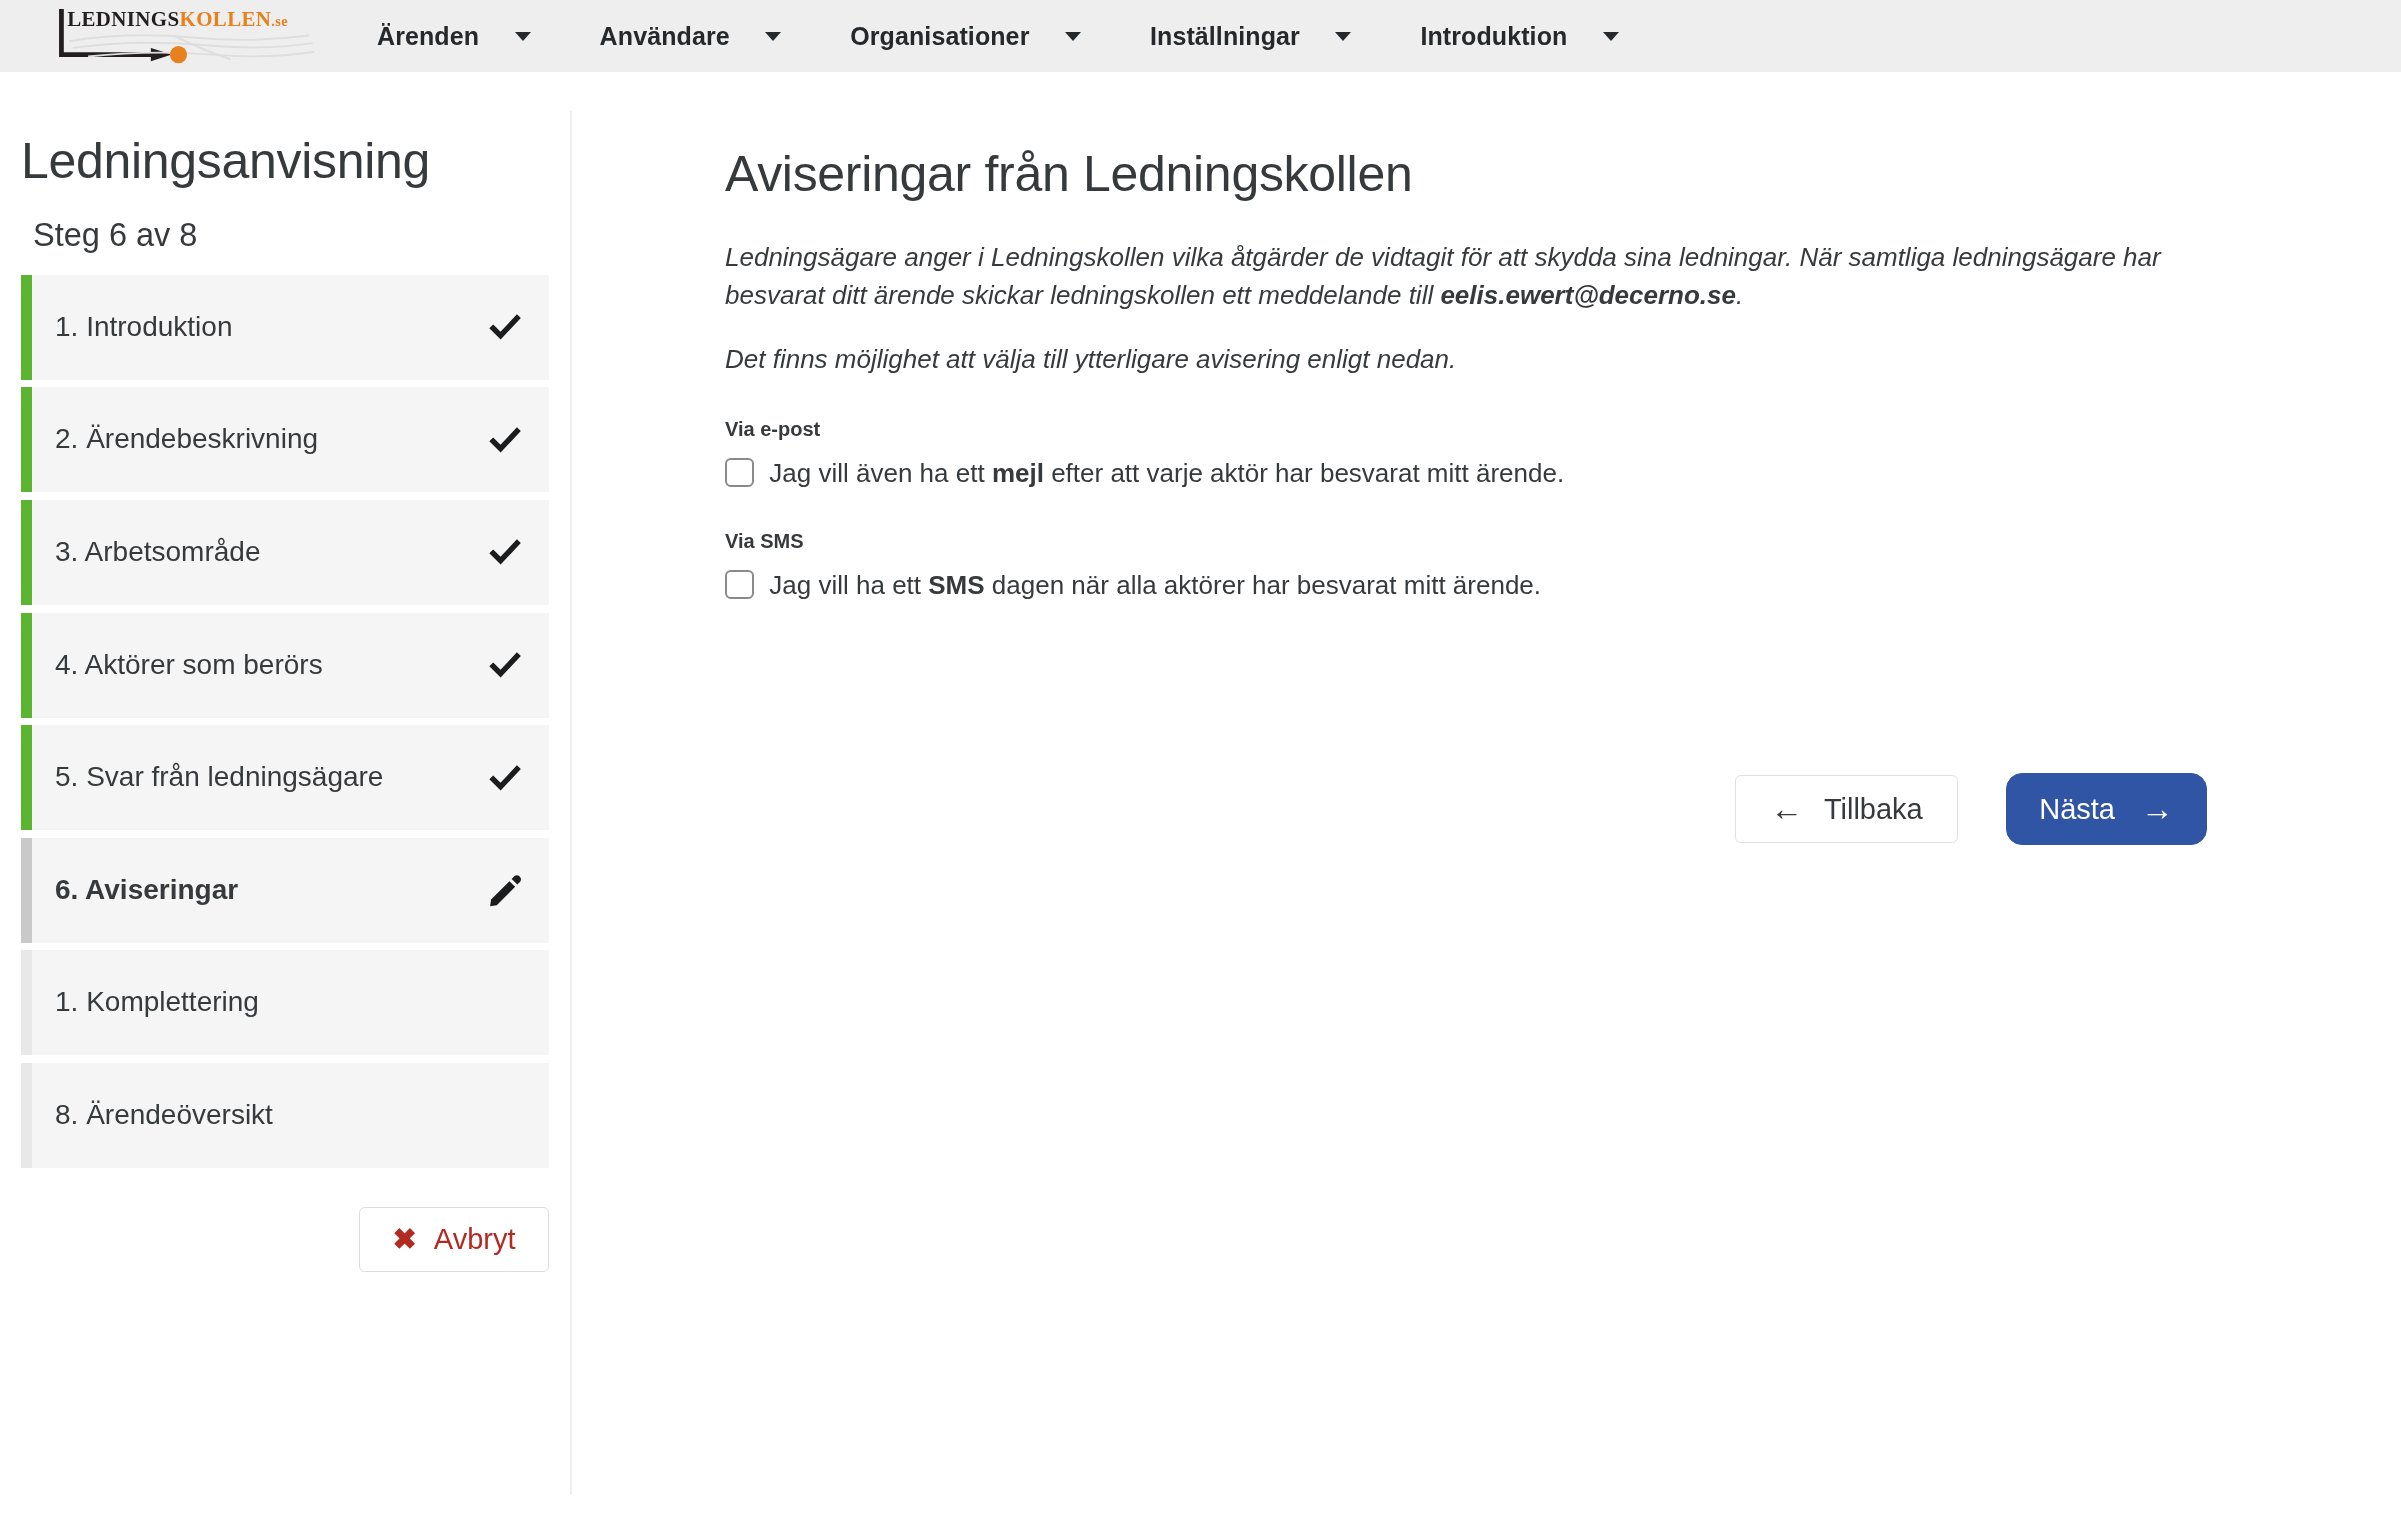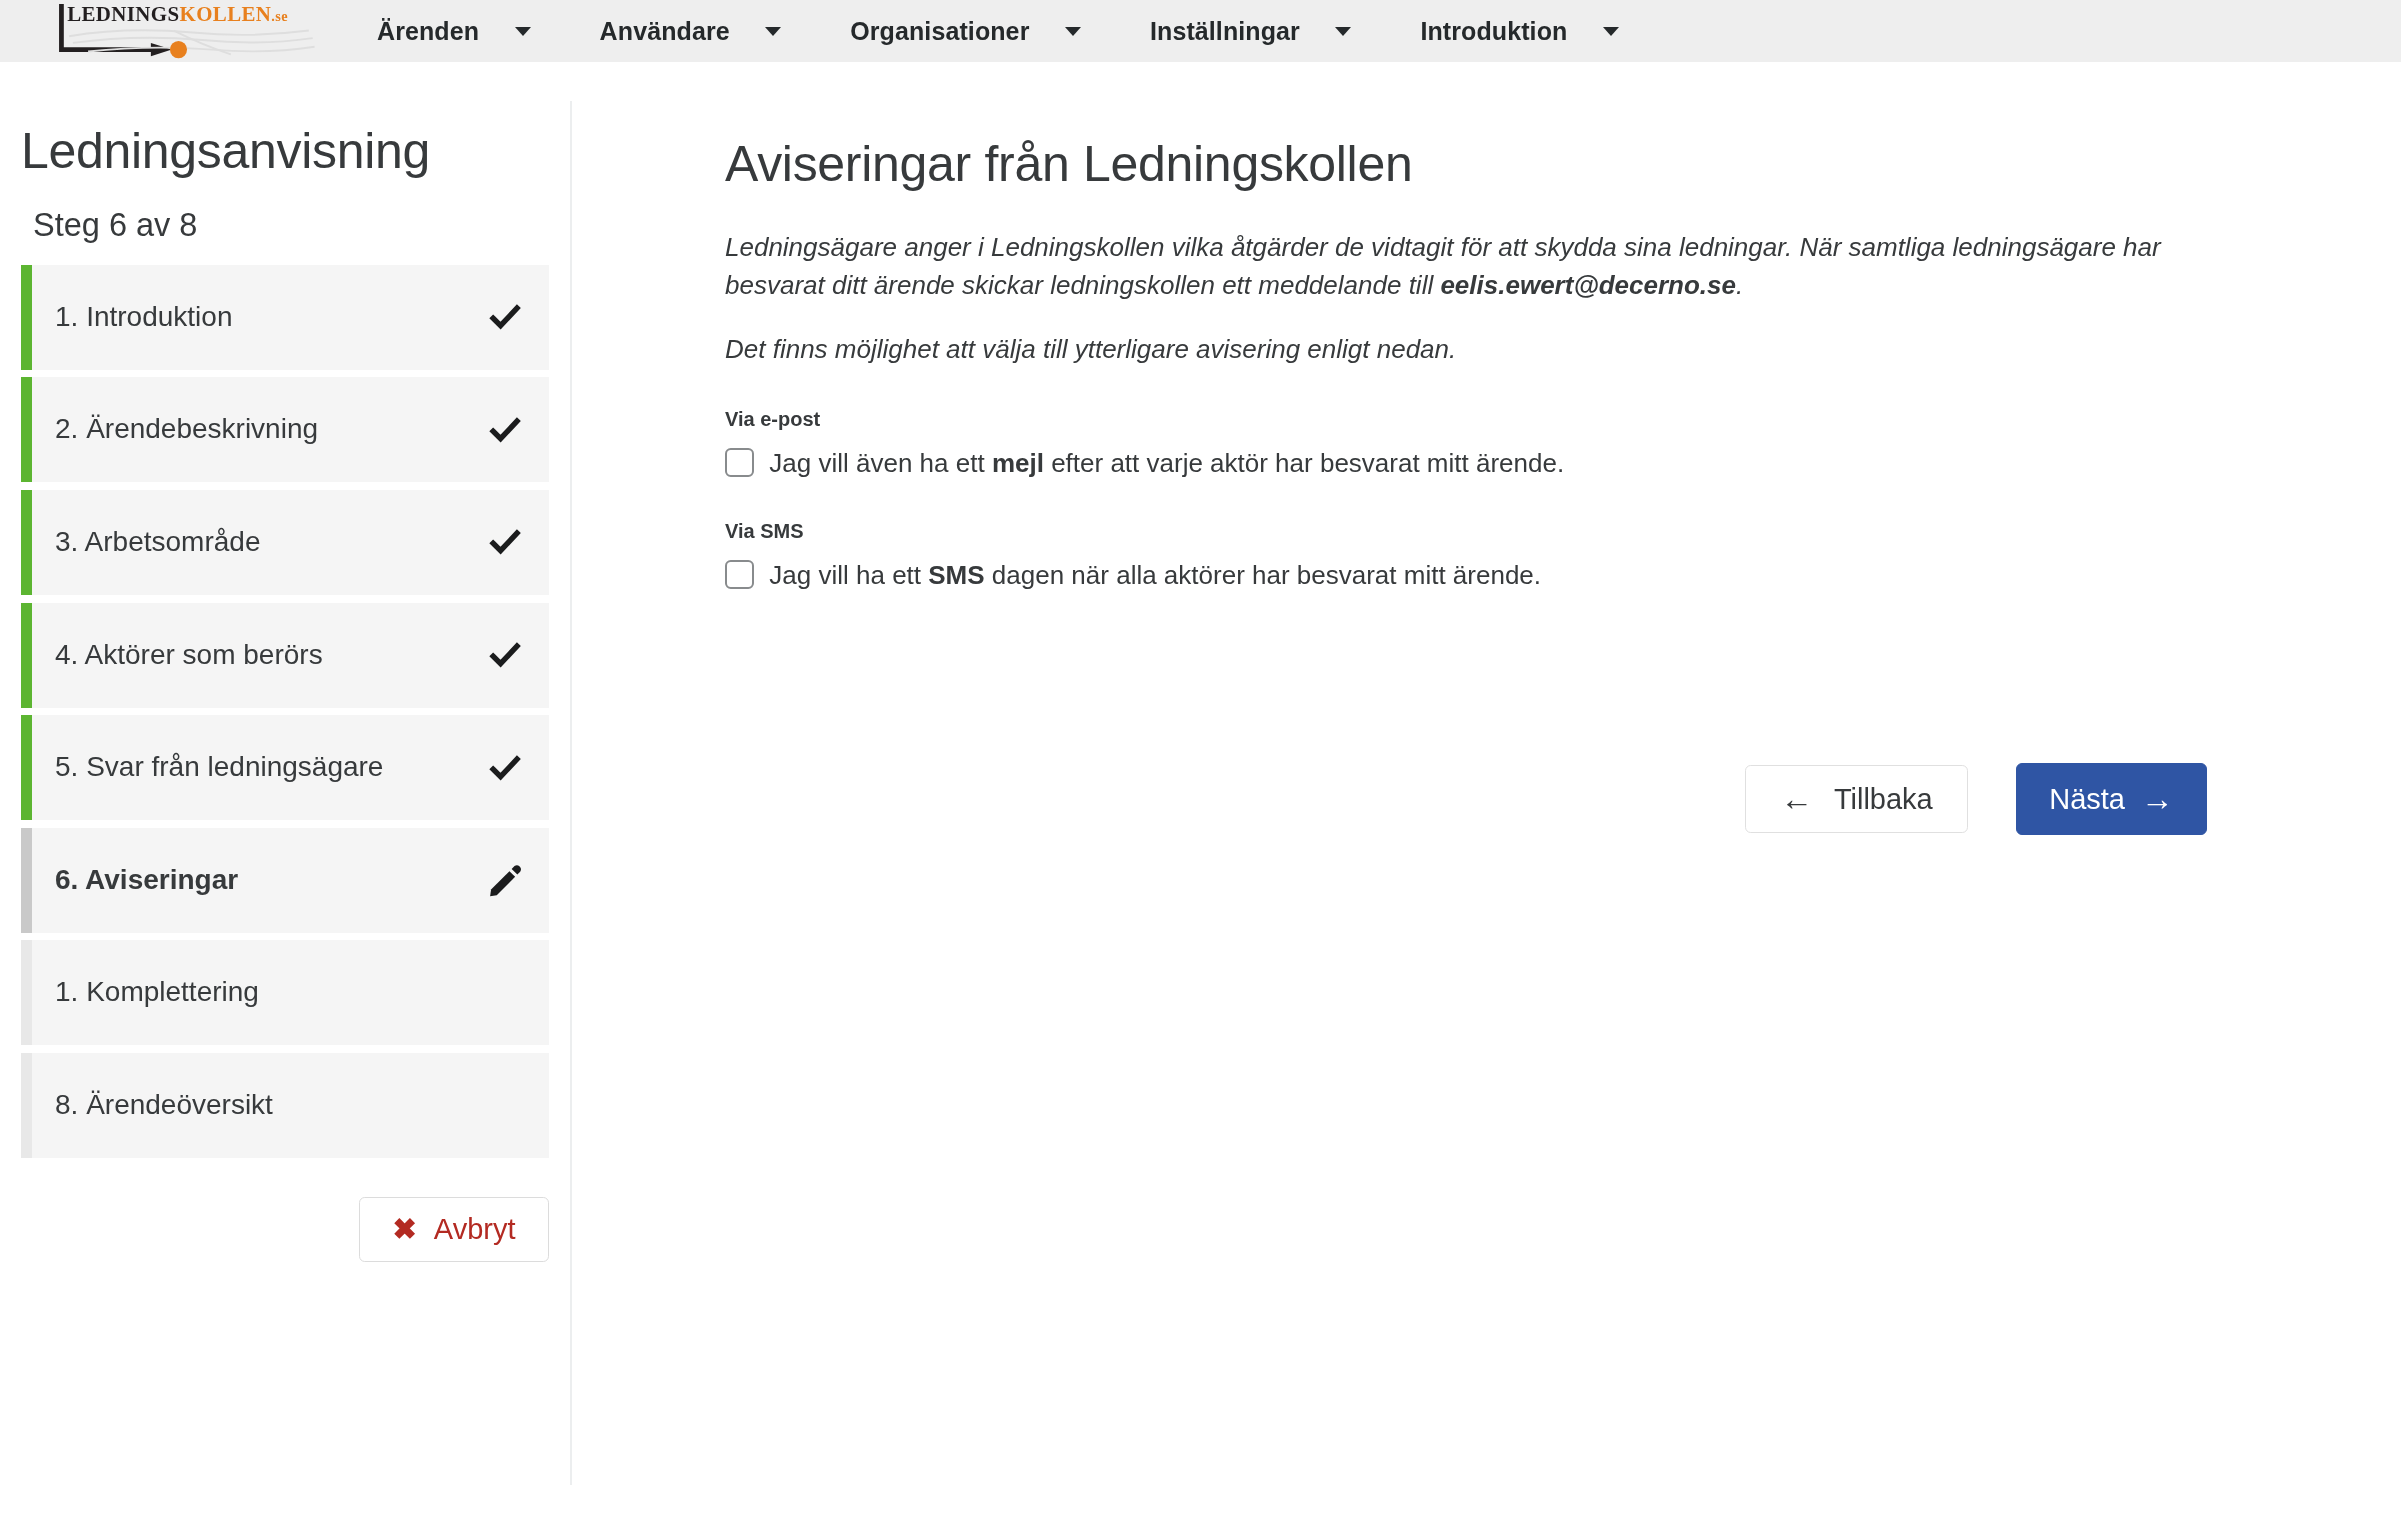--- a/index.html
+++ b/index.html
@@ -10,21 +10,21 @@
     width: 2401px;
     height: 1537px;
     background: #ffffff;
     font-family: "Liberation Sans", sans-serif;
     color: #373a3c;
     overflow: hidden;
   }
 
   
   .navbar {
-    height: 62px;
+    height: 72px;
     background: #eeeeee;
     display: flex;
     align-items: center;
     padding: 0 0 0 0;
     box-sizing: border-box;
   }
   .brand {
     width: 277px;
     height: 76px;
     position: relative;
@@ -232,28 +232,28 @@
     padding: 17px 34px;
     display: flex;
     align-items: center;
     gap: 21px;
     cursor: pointer;
     line-height: 1;
   }
   .btn-next {
     background: #2f55a4;
     border: 1.9px solid #2f55a4;
-    border-radius: 6px;
+    border-radius: 16px;
     color: #ffffff;
     font-size: 29px;
     font-family: "Liberation Sans", sans-serif;
     padding: 19px 32.5px;
     display: flex;
     align-items: center;
-    gap: 16px;
+    gap: 26px;
     cursor: pointer;
     line-height: 1;
   }
   .arrow { font-size: 32.5px; line-height: 1; }
 </style>
 </head>
 <body>
 
 <div class="navbar">
 

